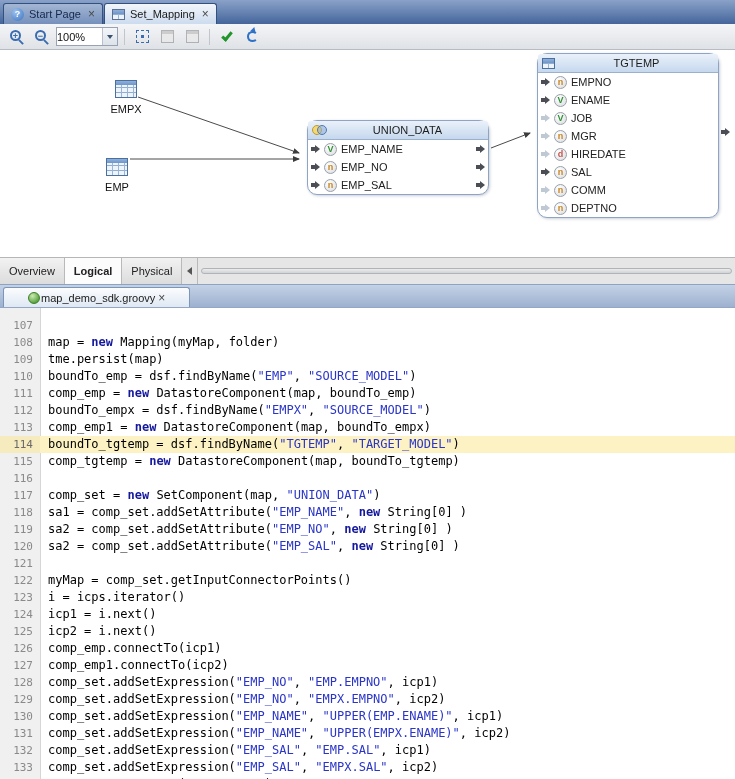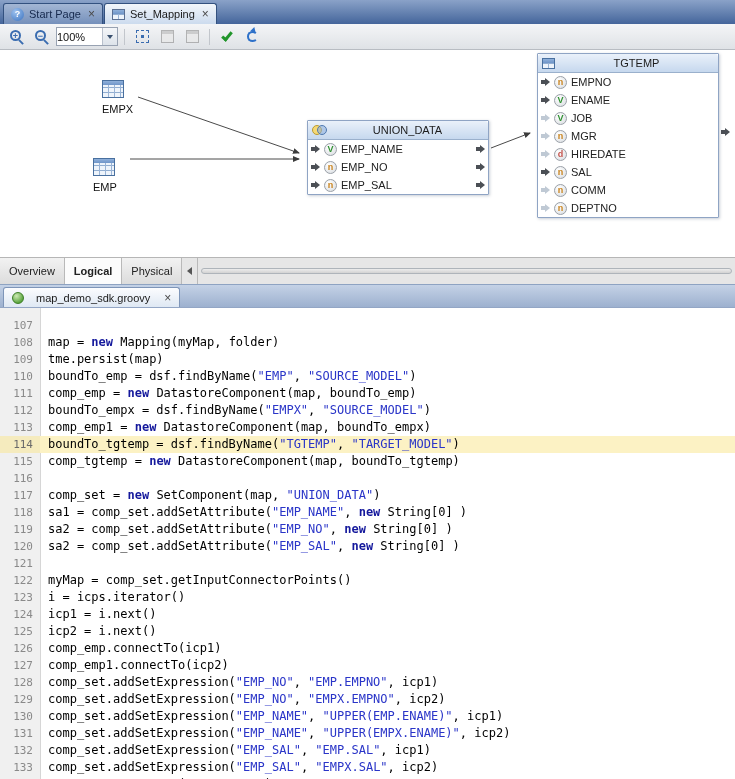--- a/index.html
+++ b/index.html
@@ -32,23 +32,23 @@
   .fit{width:13px;height:13px;border:1px dashed #3a6cb0;position:relative}
   .fit::after{content:'';position:absolute;left:4px;top:4px;width:3px;height:3px;background:#3a6cb0}
   .grayicon{width:13px;height:13px;border:1px solid #9a9a9a;background:linear-gradient(#bfbfbf 0 3px,#e9e9e9 3px);opacity:.7}
   .check{width:6px;height:11px;border-right:3px solid #21952b;border-bottom:3px solid #21952b;transform:rotate(40deg);margin-bottom:2px}
   .refresh{width:11px;height:11px;border:2px solid #2e71c9;border-radius:50%;border-right-color:transparent;position:relative}
   .refresh::after{content:'';position:absolute;top:-4px;right:-3px;border:3px solid transparent;border-left:5px solid #2e71c9;transform:rotate(45deg)}
 
   
   .canvas{position:relative;height:207px;background:#fff}
   .links{position:absolute;left:0;top:0;pointer-events:none}
-  .datastore{position:absolute;}
+  .datastore{position:absolute;text-align:center}
   .ds-label{margin-top:3px;font-size:11px;color:#111}
-  .box{position:absolute;width:182px;background:#fff;border:1px solid #8fa4c4;border-radius:1px;box-shadow:1px 1px 3px rgba(40,60,90,.25)}
+  .box{position:absolute;width:182px;background:#fff;border:1px solid #8fa4c4;border-radius:10px;box-shadow:1px 1px 3px rgba(40,60,90,.25)}
   .box-title{height:19px;display:flex;align-items:center;gap:4px;padding:0 4px;background:linear-gradient(#eaf1fa,#c6d8ee);border-bottom:1px solid #9ab0cc;border-radius:3px 3px 0 0}
   .title-text{flex:1;text-align:center;font-size:11px;color:#1c1c1c}
   .attr-row{height:18px;display:flex;align-items:center;gap:4px;padding:0 3px;font-size:11px;color:#222;white-space:nowrap}
   .flex-sp{flex:1}
   .conn-arrow{display:inline-flex;align-items:center}
   .conn-arrow .bar{display:block;width:4px;height:4px;background:currentColor}
   .conn-arrow .tri{display:block;width:0;height:0;border-top:4px solid transparent;border-bottom:4px solid transparent;border-left:5px solid currentColor}
   .conn-arrow.dark{color:#4b4f55}
   .conn-arrow.light{color:#bfc9d4}
   .edge-arrow{position:absolute}
@@ -61,21 +61,21 @@
   
   .viewtabs{height:27px;background:#e6e6e6;border-top:1px solid #b6b6b6;display:flex;align-items:stretch;font-size:11px}
   .vtab{padding:0 9px;border-right:1px solid #b9b9b9;display:flex;align-items:center;color:#222;background:linear-gradient(#f2f2f2,#dcdcdc)}
   .vtab.active{background:#fcfcfc;font-weight:bold}
   .vscroll{width:16px;display:flex;align-items:center;justify-content:center;border-right:1px solid #b9b9b9}
   .tri-left{width:0;height:0;border-top:4px solid transparent;border-bottom:4px solid transparent;border-right:5px solid #555}
   .groove{flex:1;align-self:center;height:6px;margin:0 3px;background:linear-gradient(#ececec,#d2d2d2);border:1px solid #aeb4ba;border-radius:3px}
 
   
   .gtabbar{height:24px;background:linear-gradient(#c4d2e6,#9db1cf);border-top:1px solid #8ea3c2;border-bottom:1px solid #93a6c5;display:flex;align-items:flex-end;padding-left:3px}
-  .gtab{height:20px;display:flex;align-items:center;gap:12px;padding:0 8px;background:linear-gradient(#fbfcfe,#dfe8f3);border:1px solid #7e95b8;border-bottom:none;border-radius:3px 3px 0 0;color:#1a1a1a}
+  .gtab{height:20px;display:flex;align-items:center;gap:1px;padding:0 24px;background:linear-gradient(#fbfcfe,#dfe8f3);border:1px solid #7e95b8;border-bottom:none;border-radius:3px 3px 0 0;color:#1a1a1a}
   .groovy-icon{width:12px;height:12px;border-radius:50%;background:radial-gradient(circle at 35% 30%,#cdeab4,#57a23b 75%);border:1px solid #3c7f26}
 
   
   .editor{height:480px;overflow:hidden;padding-top:9px;font-family:"DejaVu Sans Mono",monospace;font-size:12px;background:linear-gradient(90deg,#f0f0f0 0 40px,#d6d6d6 40px 41px,#ffffff 41px)}
   .code-line{display:flex;height:17px;line-height:17px;white-space:pre}
   .gutter-num{flex:0 0 40px;width:40px;color:#8a8a8a;text-align:right;padding-right:7px;font-size:11px}
   .code-text{flex:1;padding-left:8px}
   .code-line.hl .code-text{background:#fcf2c4}
   .code-line.hl .gutter-num{background:#f5ebbe;color:#6a6a6a}
   .tok-k{color:#14189c;font-weight:bold}

